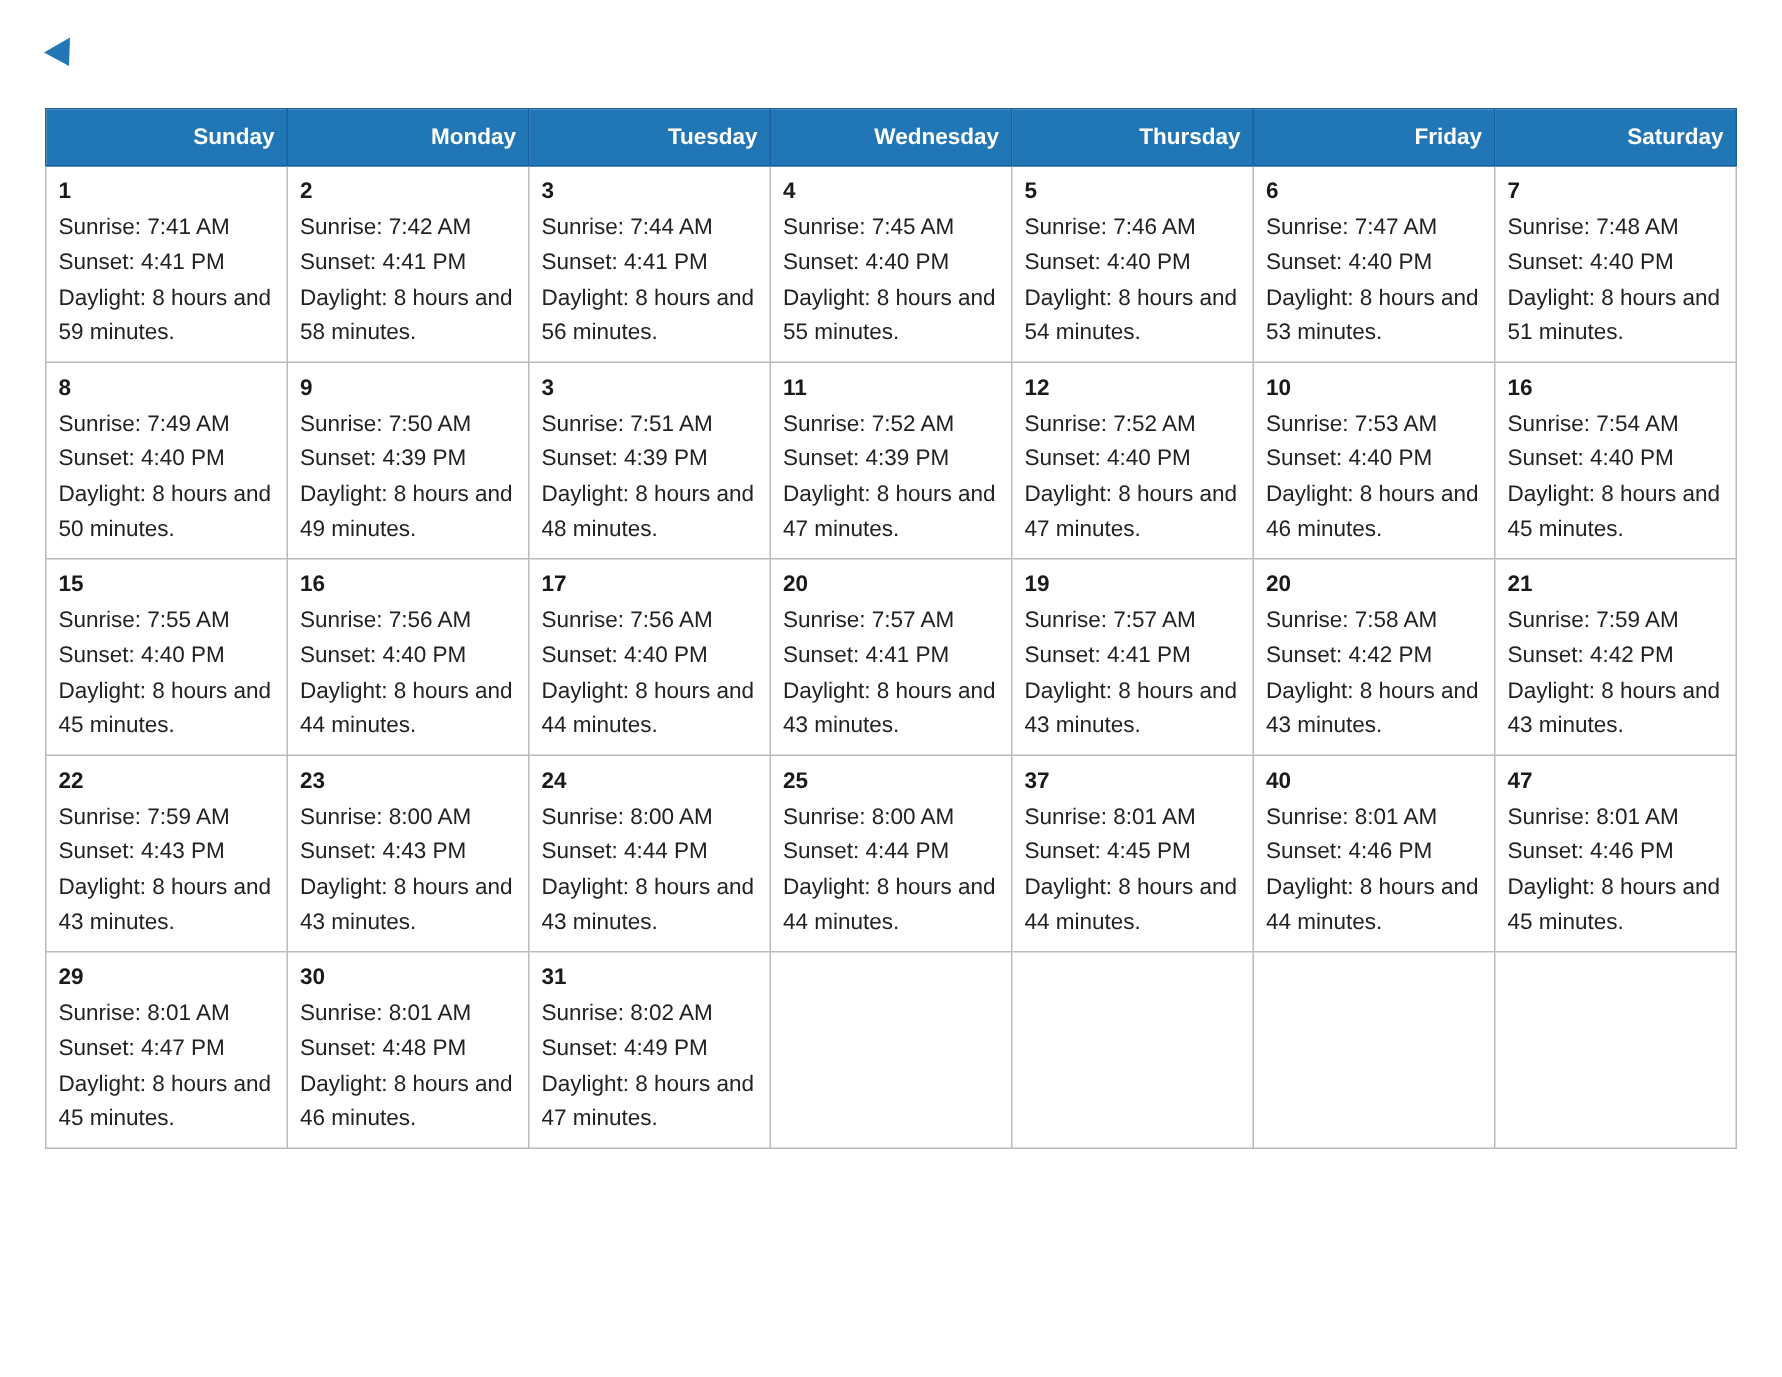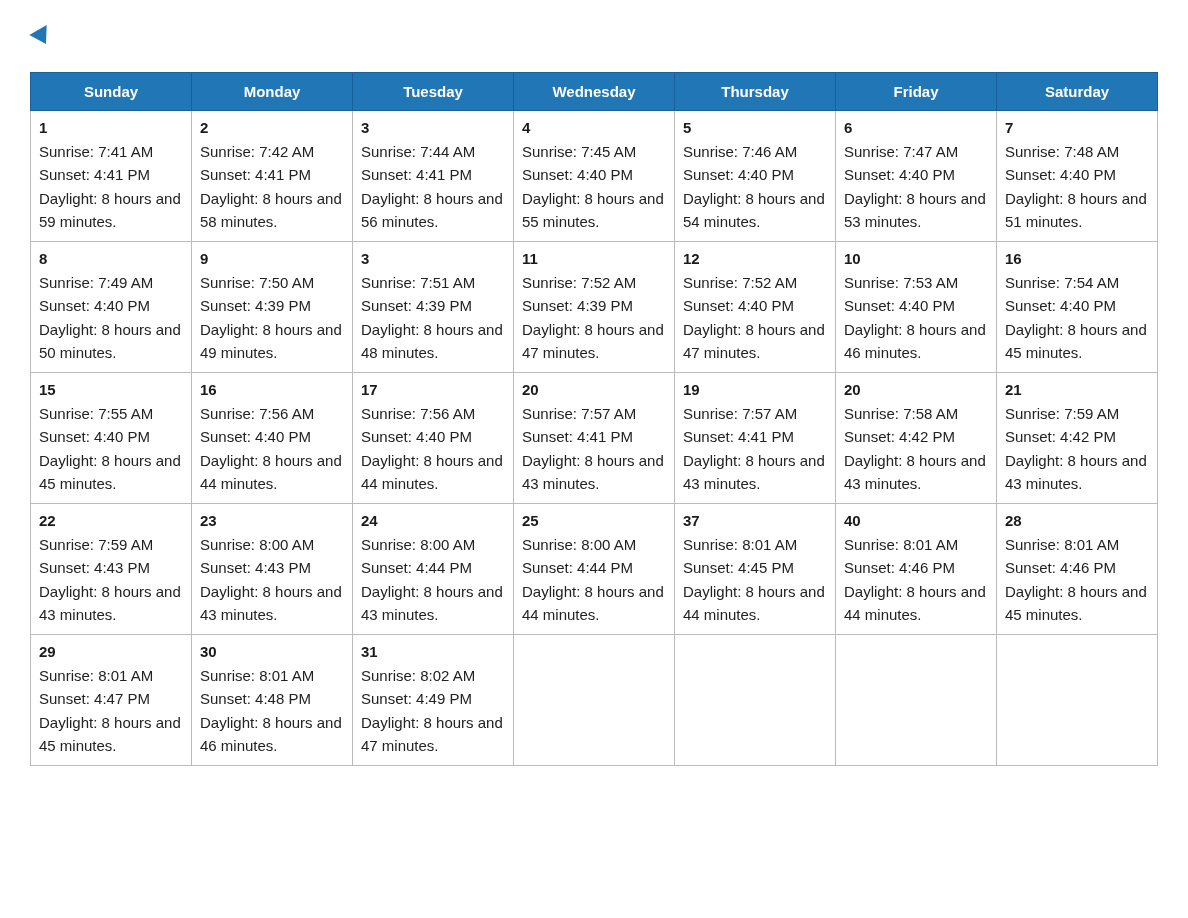--- a/index.html
+++ b/index.html
@@ -64,21 +64,21 @@
       width: 100%;
       border-collapse: collapse;
       border: 1px solid #999;
     }
     .calendar-table th {
       background-color: #2176b5;
       color: #fff;
       font-size: 15px;
       font-weight: bold;
       padding: 10px 8px;
-      text-align: center;
+      text-align: right;
       border: 1px solid #1a5f9a;
       margin-left: 40px;
     }
     .calendar-table td {
       vertical-align: top;
       padding: 8px;
       border: 1px solid #bbb;
       font-size: 12.5px;
       color: #222;
       width: 14.28%;
@@ -244,21 +244,21 @@
         </td>
         <td>
           <span class="day-num">37</span>
           <div class="day-info">Sunrise: 8:01 AM<br>Sunset: 4:45 PM<br>Daylight: 8 hours and 44 minutes.</div>
         </td>
         <td>
           <span class="day-num">40</span>
           <div class="day-info">Sunrise: 8:01 AM<br>Sunset: 4:46 PM<br>Daylight: 8 hours and 44 minutes.</div>
         </td>
         <td>
-          <span class="day-num">28</span>
+          <span class="day-num">47</span>
           <div class="day-info">Sunrise: 8:01 AM<br>Sunset: 4:46 PM<br>Daylight: 8 hours and 45 minutes.</div>
         </td>
       </tr>
       <tr class="week-row">
         <td>
           <span class="day-num">29</span>
           <div class="day-info">Sunrise: 8:01 AM<br>Sunset: 4:47 PM<br>Daylight: 8 hours and 45 minutes.</div>
         </td>
         <td>
           <span class="day-num">30</span>

